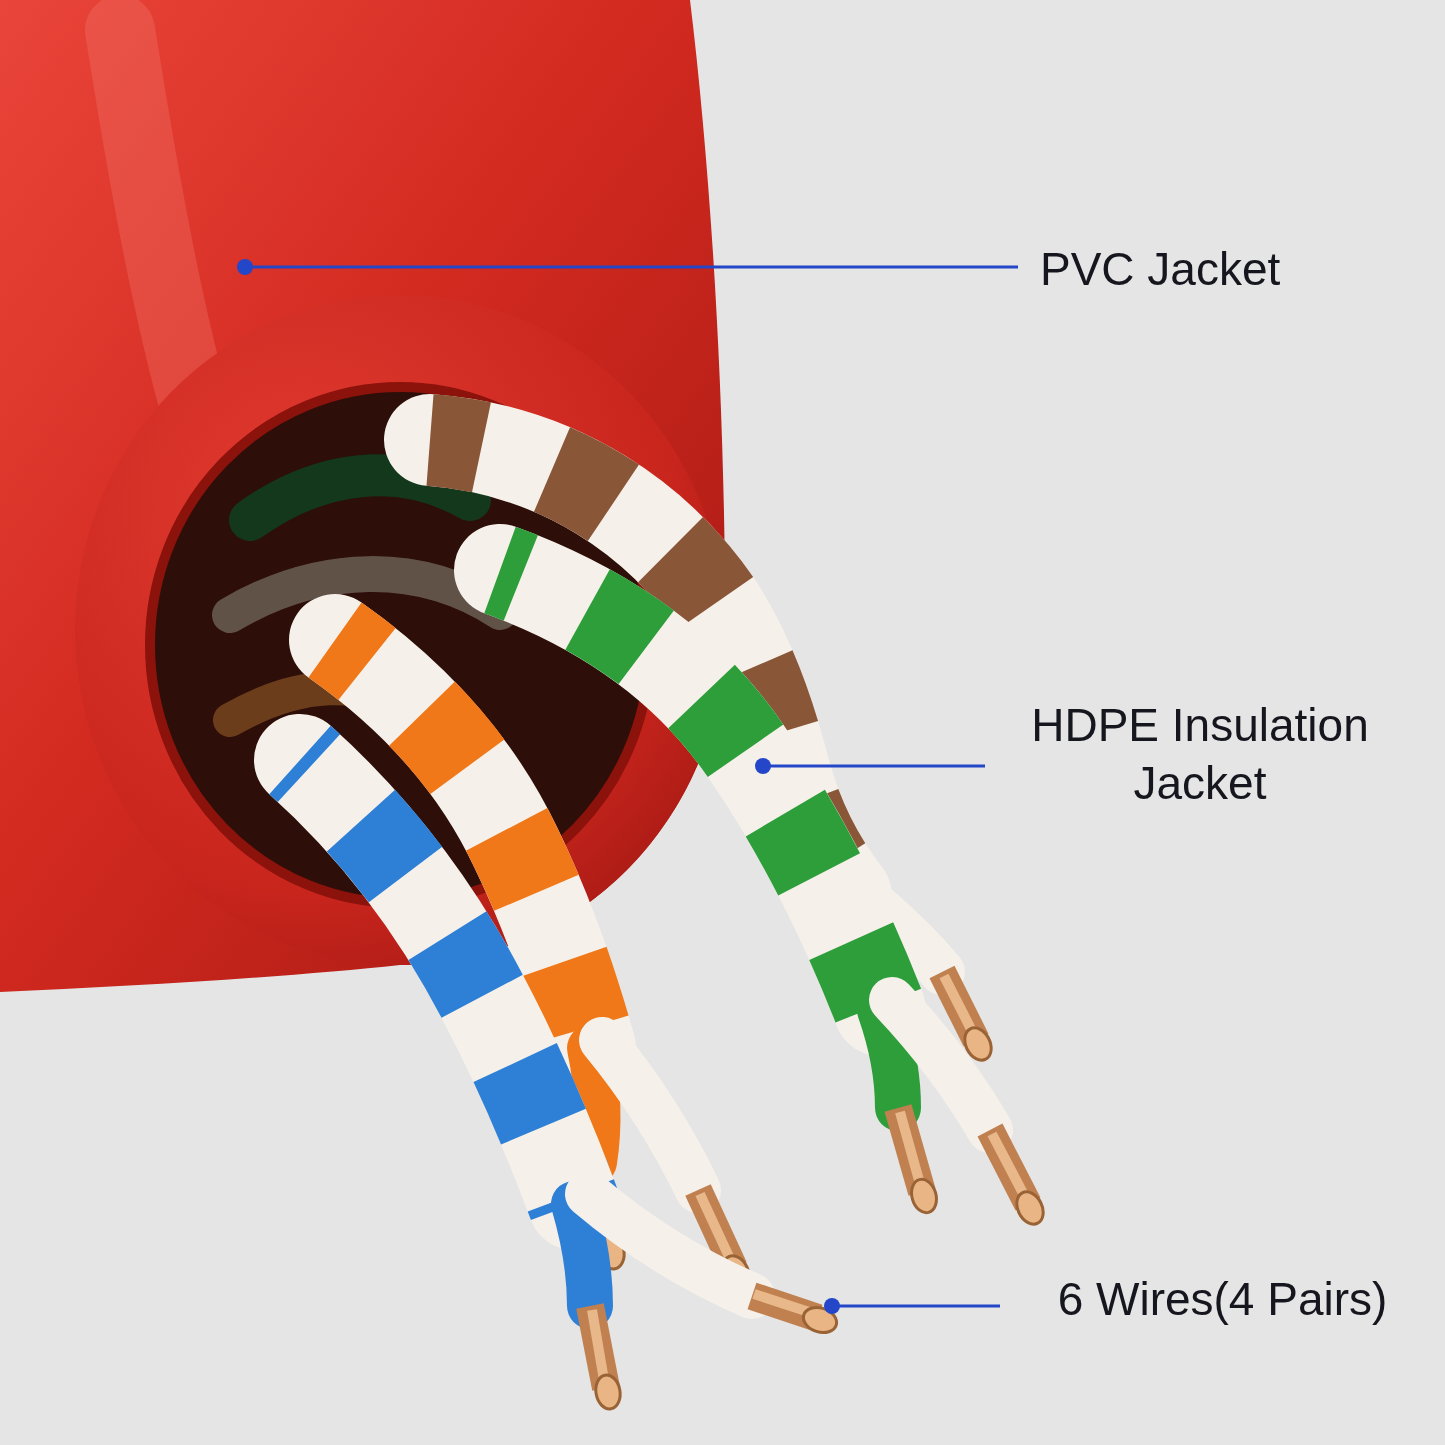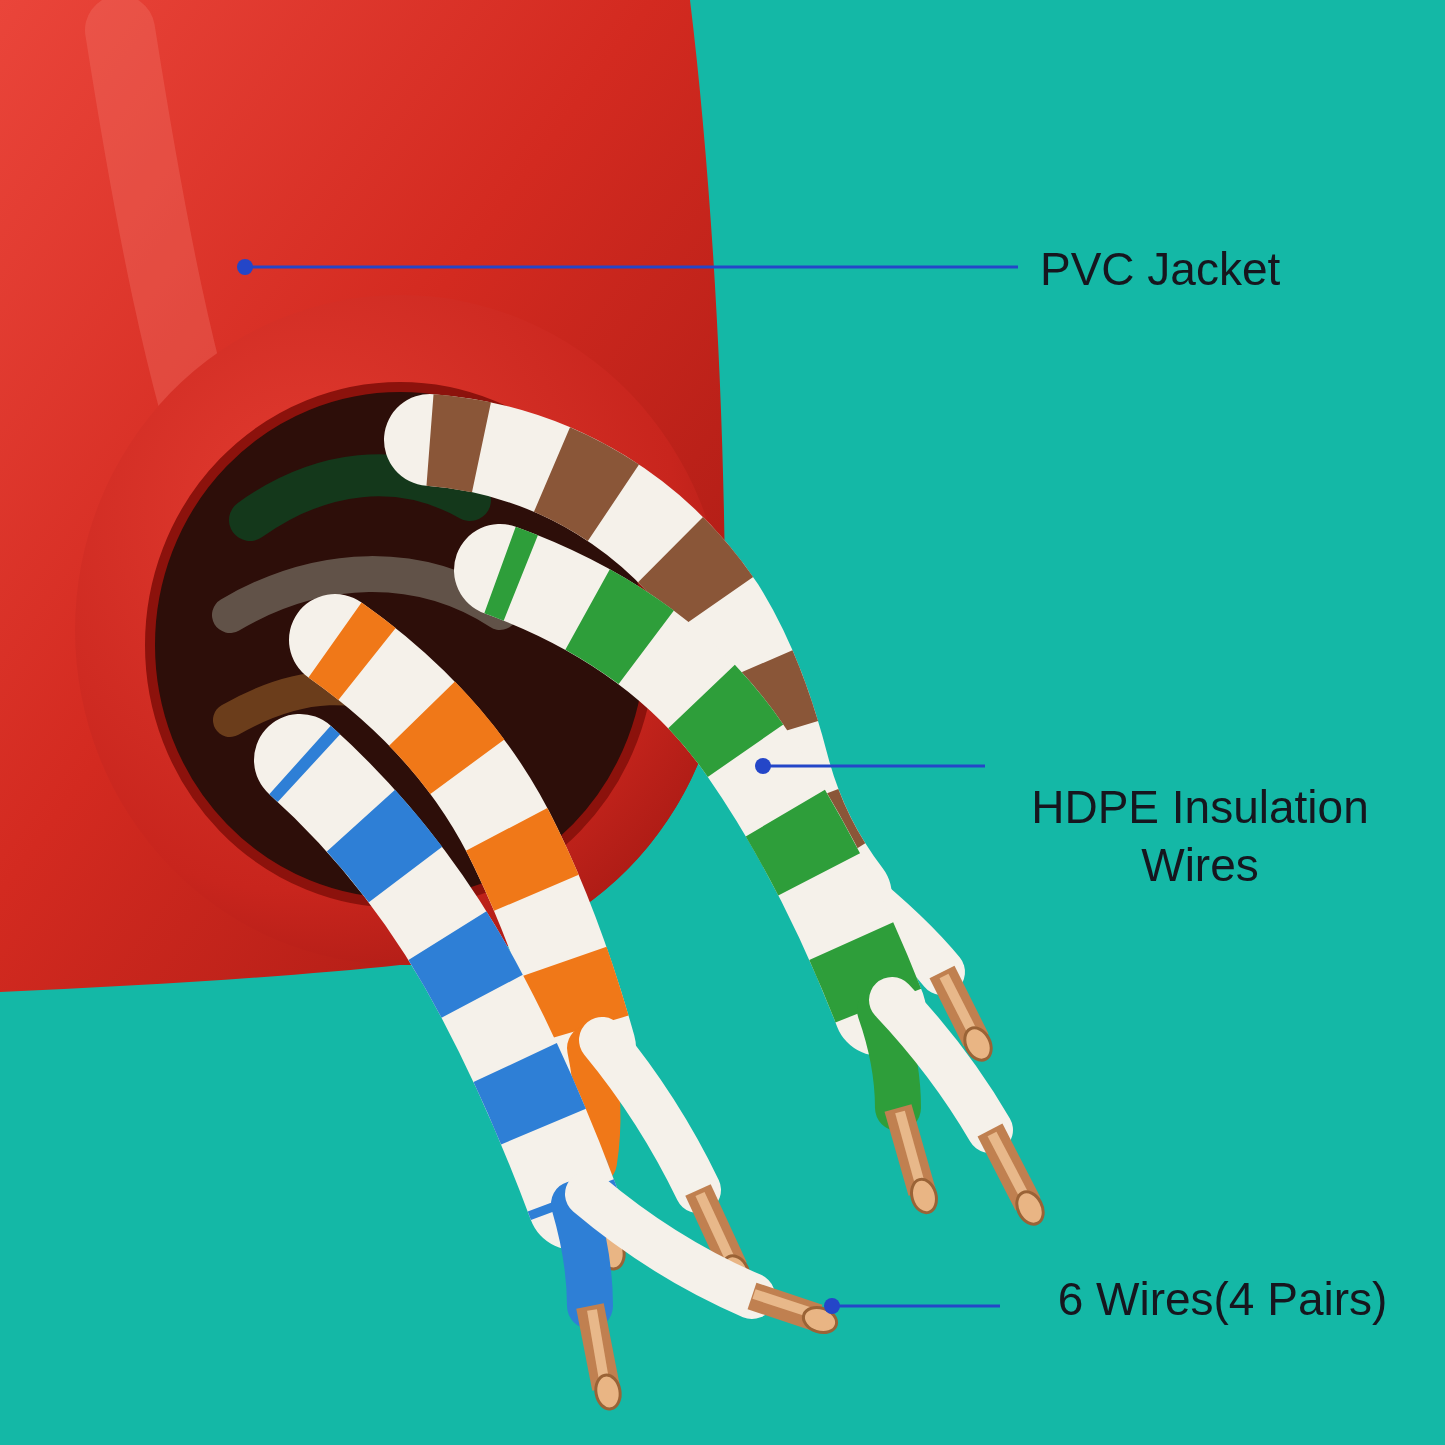--- a/index.html
+++ b/index.html
@@ -1,33 +1,33 @@
 <!DOCTYPE html>
 <html style="--text: #16161e;"><head>
 <meta charset="utf-8">
 <style>
   html,body{margin:0;padding:0;background:#ffffff;}
   .stage{
     position:relative;
     width:1445px;height:1445px;
-    background:#14b8a6;
+    background:#e5e5e5;
     overflow:hidden;
     font-family:"Liberation Sans", sans-serif;
   }
   .stage svg{position:absolute;left:0;top:0;}
   .label{
     position:absolute;
     color:var(--text,#16161e);
     font-size:46px;
     line-height:58px;
     white-space:nowrap;
   }
   .label .line{white-space:nowrap;}
   #pvc-label{left:1040px;top:240px;}
-  #hdpe-label{left:995px;top:778px;width:410px;text-align:center;}
+  #hdpe-label{left:995px;top:696px;width:410px;text-align:center;}
   #wires-label{left:1005px;top:1270px;width:435px;text-align:center;}
 </style>
 </head>
 <body style="background: rgb(255, 255, 255);">
 
 <div class="stage">
 
   <svg width="1445" height="1445" viewBox="0 0 1445 1445">
     <defs>
       <linearGradient id="redBody" x1="0" y1="0" x2="1" y2="1">
@@ -123,20 +123,20 @@
       <circle cx="832" cy="1306" r="8" fill="#2446c8"></circle>
     </g>
   </svg>
 
   <div class="label" id="pvc-label">
     <div class="line">PVC Jacket</div>
   </div>
 
   <div class="label" id="hdpe-label">
     <div class="line">HDPE Insulation</div>
-    <div class="line">Wires</div>
+    <div class="line">Jacket</div>
   </div>
 
   <div class="label" id="wires-label">
     <div class="line">6 Wires(4 Pairs)</div>
   </div>
 
 </div>
 
 </body></html>

